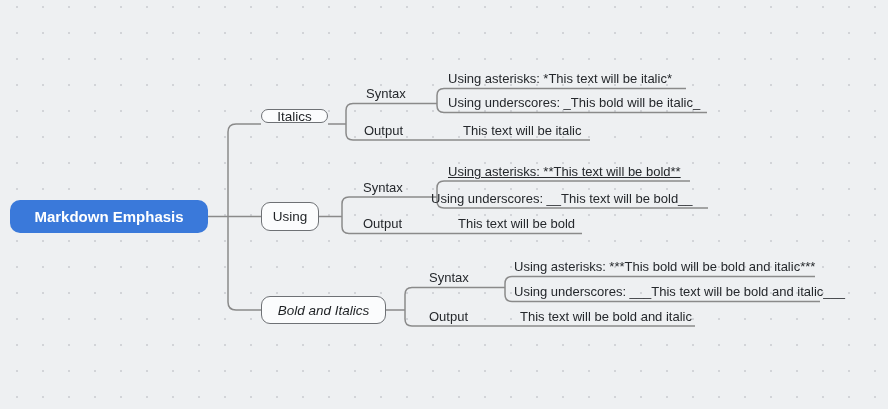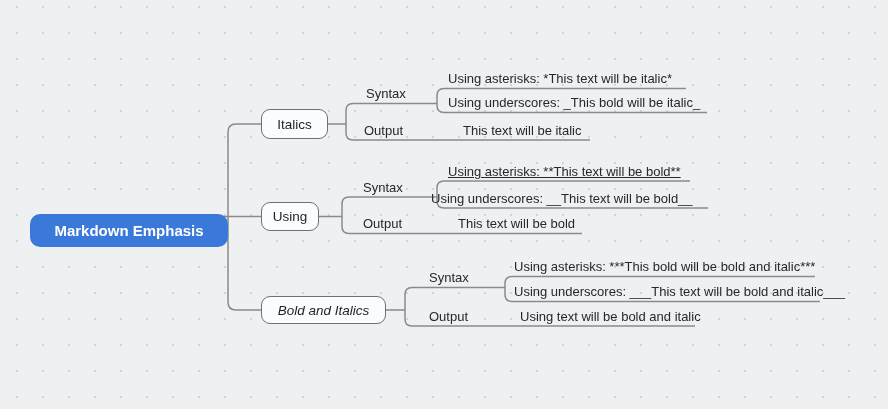--- a/index.html
+++ b/index.html
@@ -19,48 +19,47 @@
     left: 0; top: 0;
     width: 888px; height: 409px;
   }
   .connectors path {
     fill: none;
     stroke: #8a8a8a;
     stroke-width: 1.5;
   }
   .root-node {
     position: absolute;
-    left: 10px; top: 214px;
+    left: 10px; top: 200px;
     width: 198px; height: 33px;
     background: #3a79da;
     border-radius: 10px;
     color: #ffffff;
     font-size: 15px;
     font-weight: 700;
     display: flex;
     align-items: center;
     justify-content: center;
     white-space: nowrap;
     box-sizing: border-box;
-    margin-left: 20px;
   }
   .branch-node {
     position: absolute;
     box-sizing: border-box;
     border: 1.7px solid #6e7175;
     border-radius: 9px;
     background: #fbfcfd;
     color: #1e2124;
     font-size: 13.5px;
     display: flex;
     align-items: center;
     justify-content: center;
     white-space: nowrap;
   }
-  .node-italics { left: 261px; top: 109px; width: 67px; height: 30px; }
+  .node-italics { left: 261px; top: 109px; width: 67px; height: 14px; }
   .node-bold { left: 261px; top: 202px; width: 58px; height: 29px; }
   .node-bold-italics { left: 261px; top: 296px; width: 125px; height: 28px; font-style: italic; }
   .topic {
     position: absolute;
     font-size: 13px;
     line-height: 15px;
     color: #25282c;
     white-space: nowrap;
   }
 </style>
@@ -103,15 +102,15 @@
   <div class="topic" style="left:363px; top:180px;">Syntax</div>
   <div class="topic" style="left:448px; top:164px;text-decoration:underline;">Using asterisks: **This text will be bold**</div>
   <div class="topic" style="left:431px; top:191px;">Using underscores: __This text will be bold__</div>
   <div class="topic" style="left:363px; top:216px;">Output</div>
   <div class="topic" style="left:458px; top:216px;">This text will be bold</div>
 
   <div class="topic" style="left:429px; top:270px;">Syntax</div>
   <div class="topic" style="left:514px; top:259px;">Using asterisks: ***This bold will be bold and italic***</div>
   <div class="topic" style="left:514px; top:284px;">Using underscores: ___This text will be bold and italic___</div>
   <div class="topic" style="left:429px; top:309px;">Output</div>
-  <div class="topic" style="left:520px; top:309px;">Using text will be bold and italic</div>
+  <div class="topic" style="left:520px; top:309px;">This text will be bold and italic</div>
 
 </div>
 
 </body></html>

